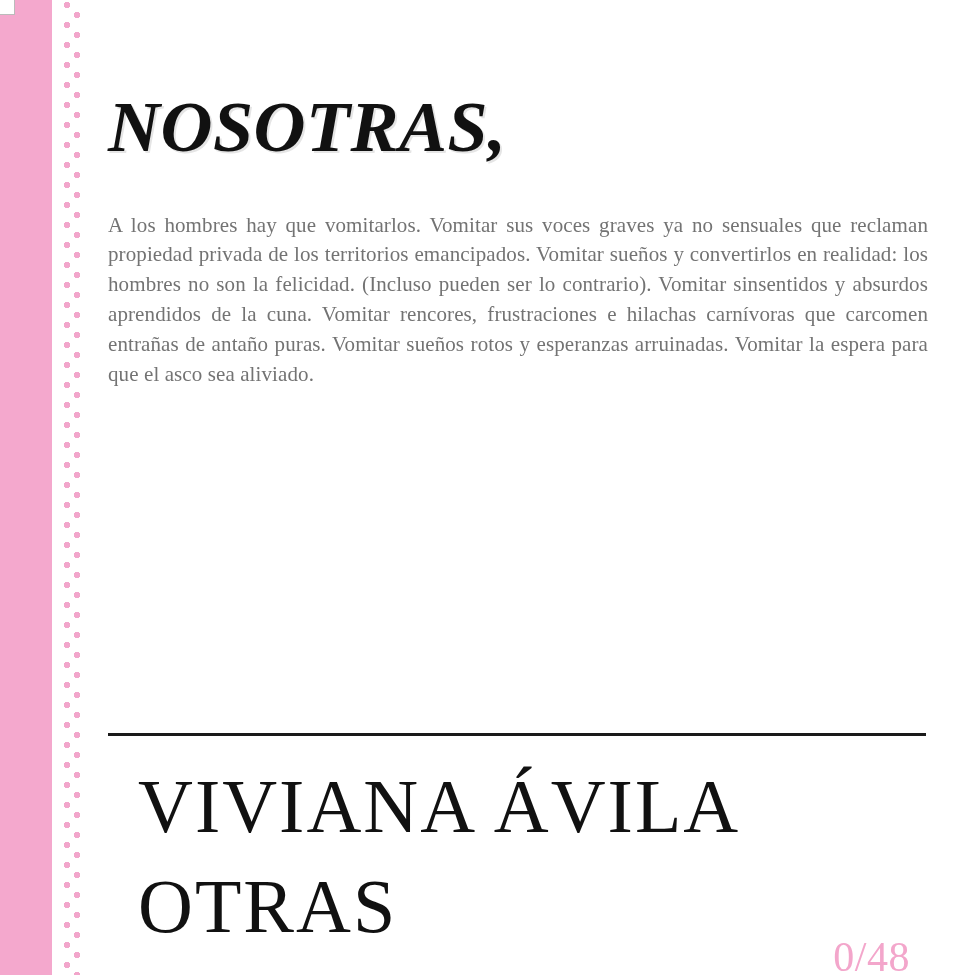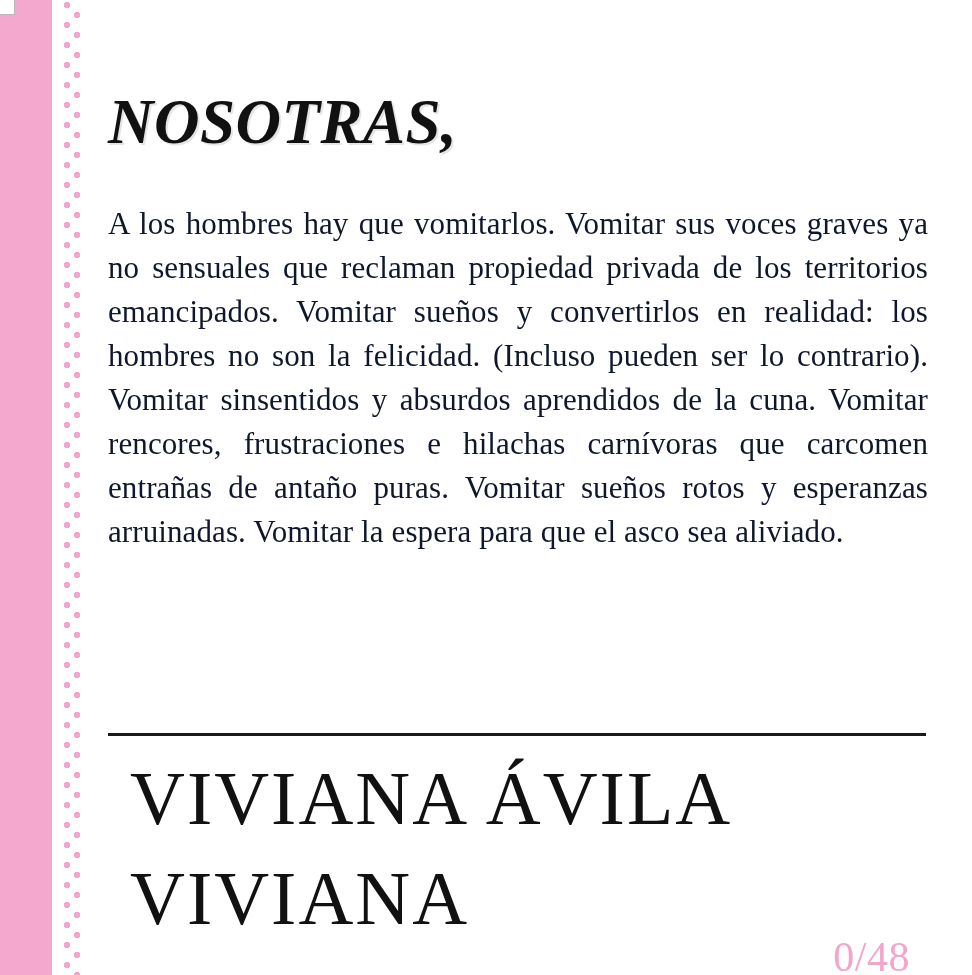--- a/index.html
+++ b/index.html
@@ -70,57 +70,57 @@
     width: 824px;
     height: 975px;
   }
 
   .title {
     margin: 0;
     padding-top: 92px;
     font-family: "Liberation Serif", serif;
     font-style: italic;
     font-weight: bold;
-    font-size: 63px;
+    font-size: 72px;
     line-height: 0.98;
     letter-spacing: 0.5px;
     color: #111111;
     text-shadow: 2px 2px 0 rgba(150,150,150,0.25);
   }
   .title .line1 { display: block; }
   .title .line2 { display: block; letter-spacing: 4px; }
 
   .body-text {
     margin: 0;
     padding-top: 48px;
     width: 820px;
     font-family: "Liberation Serif", serif;
-    font-size: 31px;
+    font-size: 21px;
     line-height: 1.42;
-    color: #0f172a;
+    color: #737373;
     text-align: justify;
     text-justify: inter-word;
     letter-spacing: 0.1px;
   }
 
   .rule {
     position: absolute;
     left: 0;
     top: 733px;
     width: 818px;
     height: 3px;
     background: #1a1a1a;
   }
 
   .author {
     position: absolute;
     left: 22px;
     top: 748px;
     width: 800px;
-    margin: 0;
+    margin: 8px;
     font-family: "Liberation Serif", serif;
     font-size: 76px;
     line-height: 1.32;
     letter-spacing: 2px;
     color: #111111;
   }
   .author .l1 { display: block; }
   .author .l2 { display: block; }
 
   .folio {
@@ -148,19 +148,19 @@
     <h1 class="title">
       <span class="line1">NOSOTRAS,</span>
     </h1>
 
     <p class="body-text">A los hombres hay que vomitarlos. Vomitar sus voces graves ya no sensuales que reclaman propiedad privada de los territorios emancipados. Vomitar sueños y convertirlos en realidad: los hombres no son la felicidad. (Incluso pueden ser lo contrario). Vomitar sinsentidos y absurdos aprendidos de la cuna. Vomitar rencores, frustraciones e hilachas carnívoras que carcomen entrañas de antaño puras. Vomitar sueños rotos y esperanzas arruinadas. Vomitar la espera para que el asco sea aliviado.</p>
 
     <div class="rule"></div>
 
     <div class="author">
       <span class="l1">VIVIANA ÁVILA</span>
-      <span class="l2">VIVIANA</span>
+      <span class="l2">OTRAS</span>
     </div>
 
     <div class="folio">0/48</div>
 
   </div>
 </div>
 
 </body></html>

